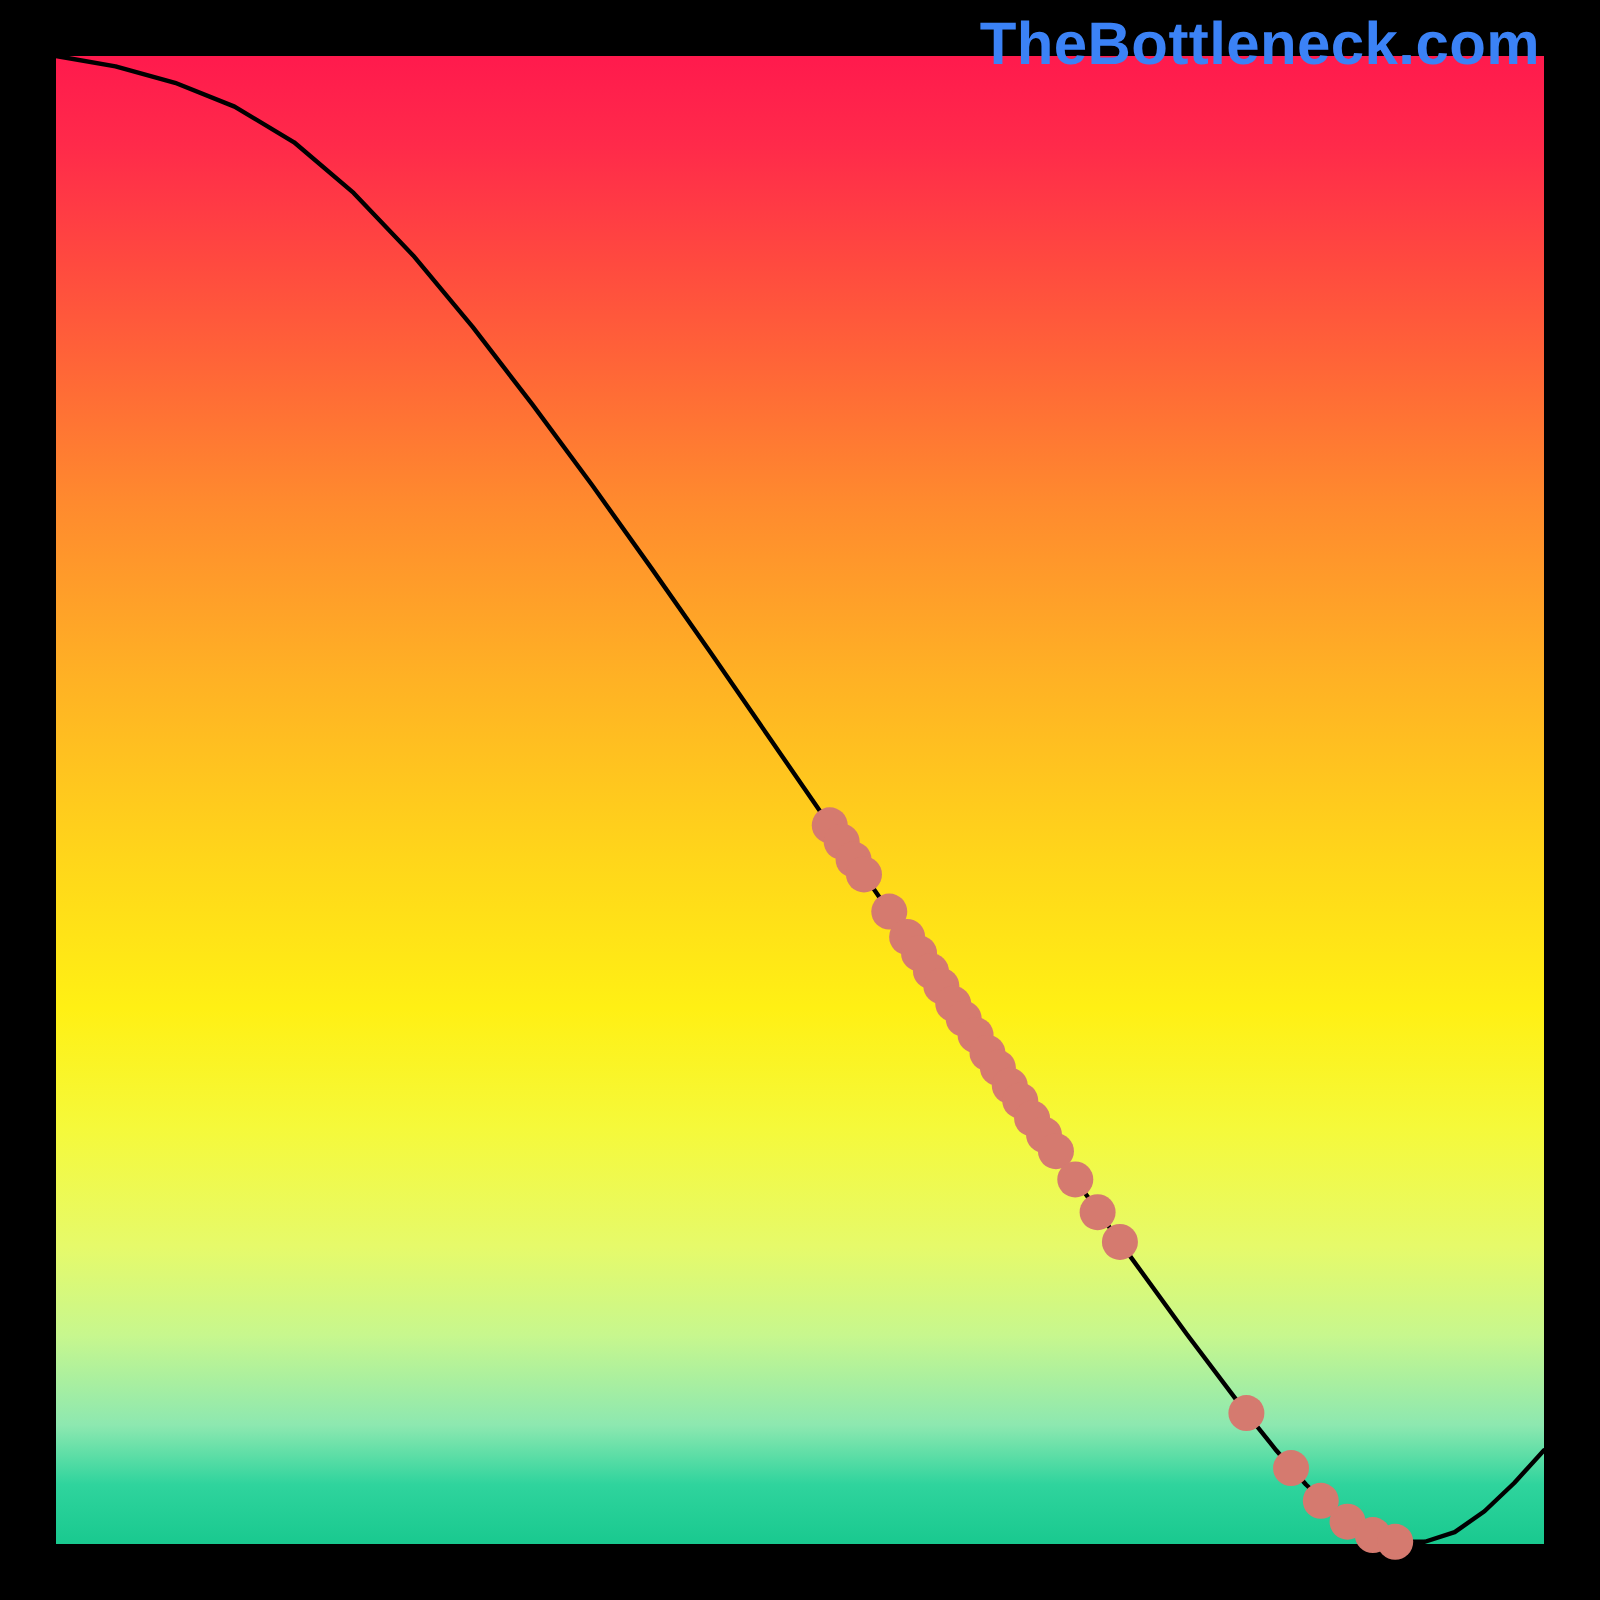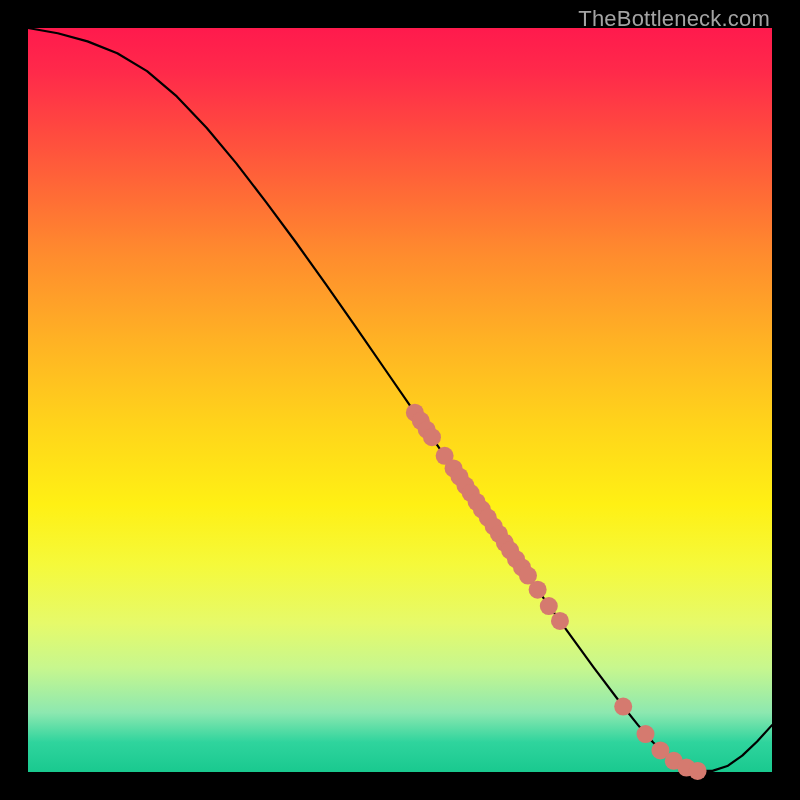--- a/index.html
+++ b/index.html
@@ -38,23 +38,23 @@
       #c7f78e 86%,
       #8de8b0 92%,
       #2fd49d 96%,
       #19c98f 100%
     );
   }
   .watermark {
     position: absolute;
     top: 6px;
     right: 30px;
-    color: #a3a3a3;
-    font-size: 22px;
-    font-weight: 400;
+    color: #3b82f6;
+    font-size: 30px;
+    font-weight: 700;
     letter-spacing: 0.2px;
     user-select: none;
   }
   svg.curve {
     position: absolute;
     left: 0;
     top: 0;
     width: 744px;
     height: 744px;
     overflow: visible;

